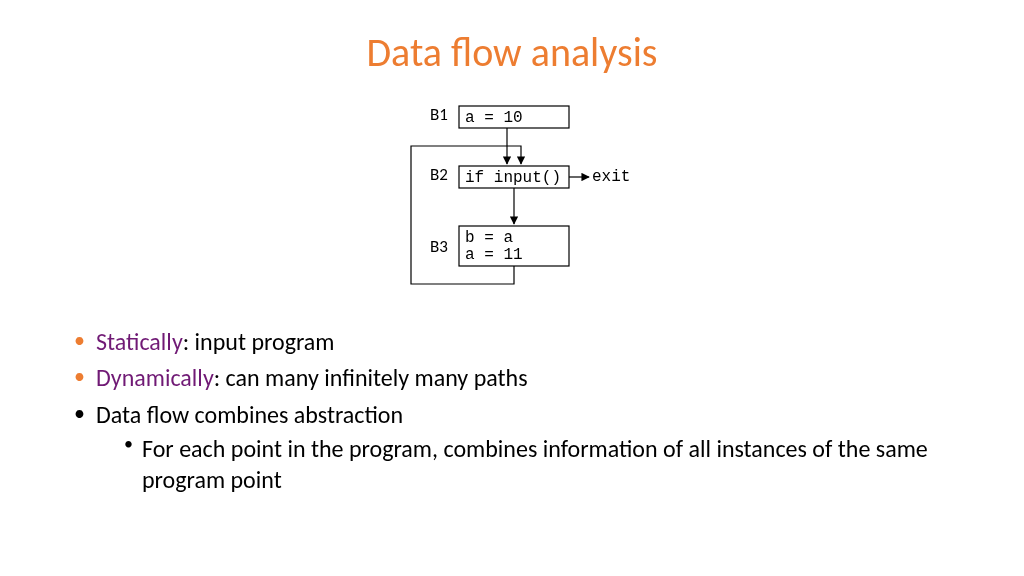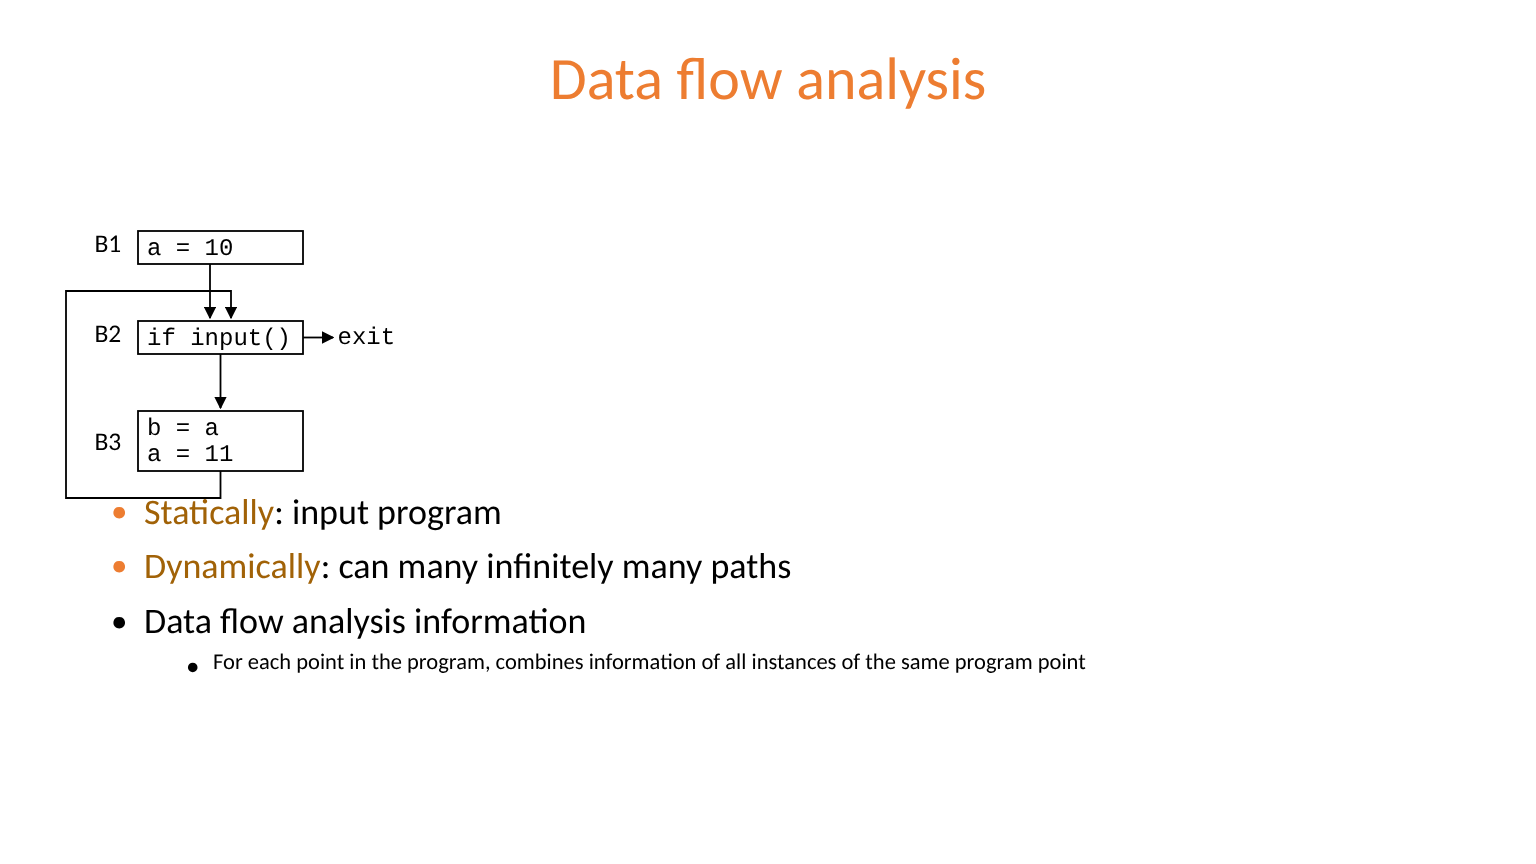--- a/index.html
+++ b/index.html
@@ -28,21 +28,21 @@
     font-size: 40px;
     font-weight: 400;
     color: #ED7D31;
   }
   .diagram {
     position: absolute;
     top: 96px;
     left: 0;
     width: 100%;
     display: flex;
-    margin-top: 48px;
+    justify-content: center;
   }
   .content {
     position: absolute;
     top: 326px;
     left: 70px;
     right: 70px;
   }
   ul.top {
     margin: 0;
     padding: 0;
@@ -67,33 +67,33 @@
     color: #000;
   }
   ul.sub {
     margin: 2px 0 0 0;
     padding: 0 0 0 26px;
     list-style: none;
   }
   ul.sub > li {
     position: relative;
     padding-left: 20px;
-    font-size: 15px;
+    font-size: 24px;
     line-height: 1.3;
   }
   ul.sub > li::before {
     content: "•";
     position: absolute;
     left: 2px;
     top: 0;
     color: #000;
     font-size: 18px;
   }
   .accent {
-    color: #a16207;
+    color: #701a75;
   }
 </style>
 </head>
 <body>
 
 <div class="slide">
 
   <div class="title">Data flow analysis</div>
 
   <div class="diagram">
@@ -137,21 +137,21 @@
 
   <div class="content">
     <ul class="top">
       <li>
         <span class="accent">Statically</span><span>: input program</span>
       </li>
       <li>
         <span class="accent">Dynamically</span><span>: can many infinitely many paths</span>
       </li>
       <li class="black-bullet">
-        <span>Data flow analysis information</span>
+        <span>Data flow combines abstraction</span>
         <ul class="sub">
           <li>For each point in the program, combines information of all instances of the same program point</li>
         </ul>
       </li>
     </ul>
   </div>
 
 </div>
 
 </body></html>

